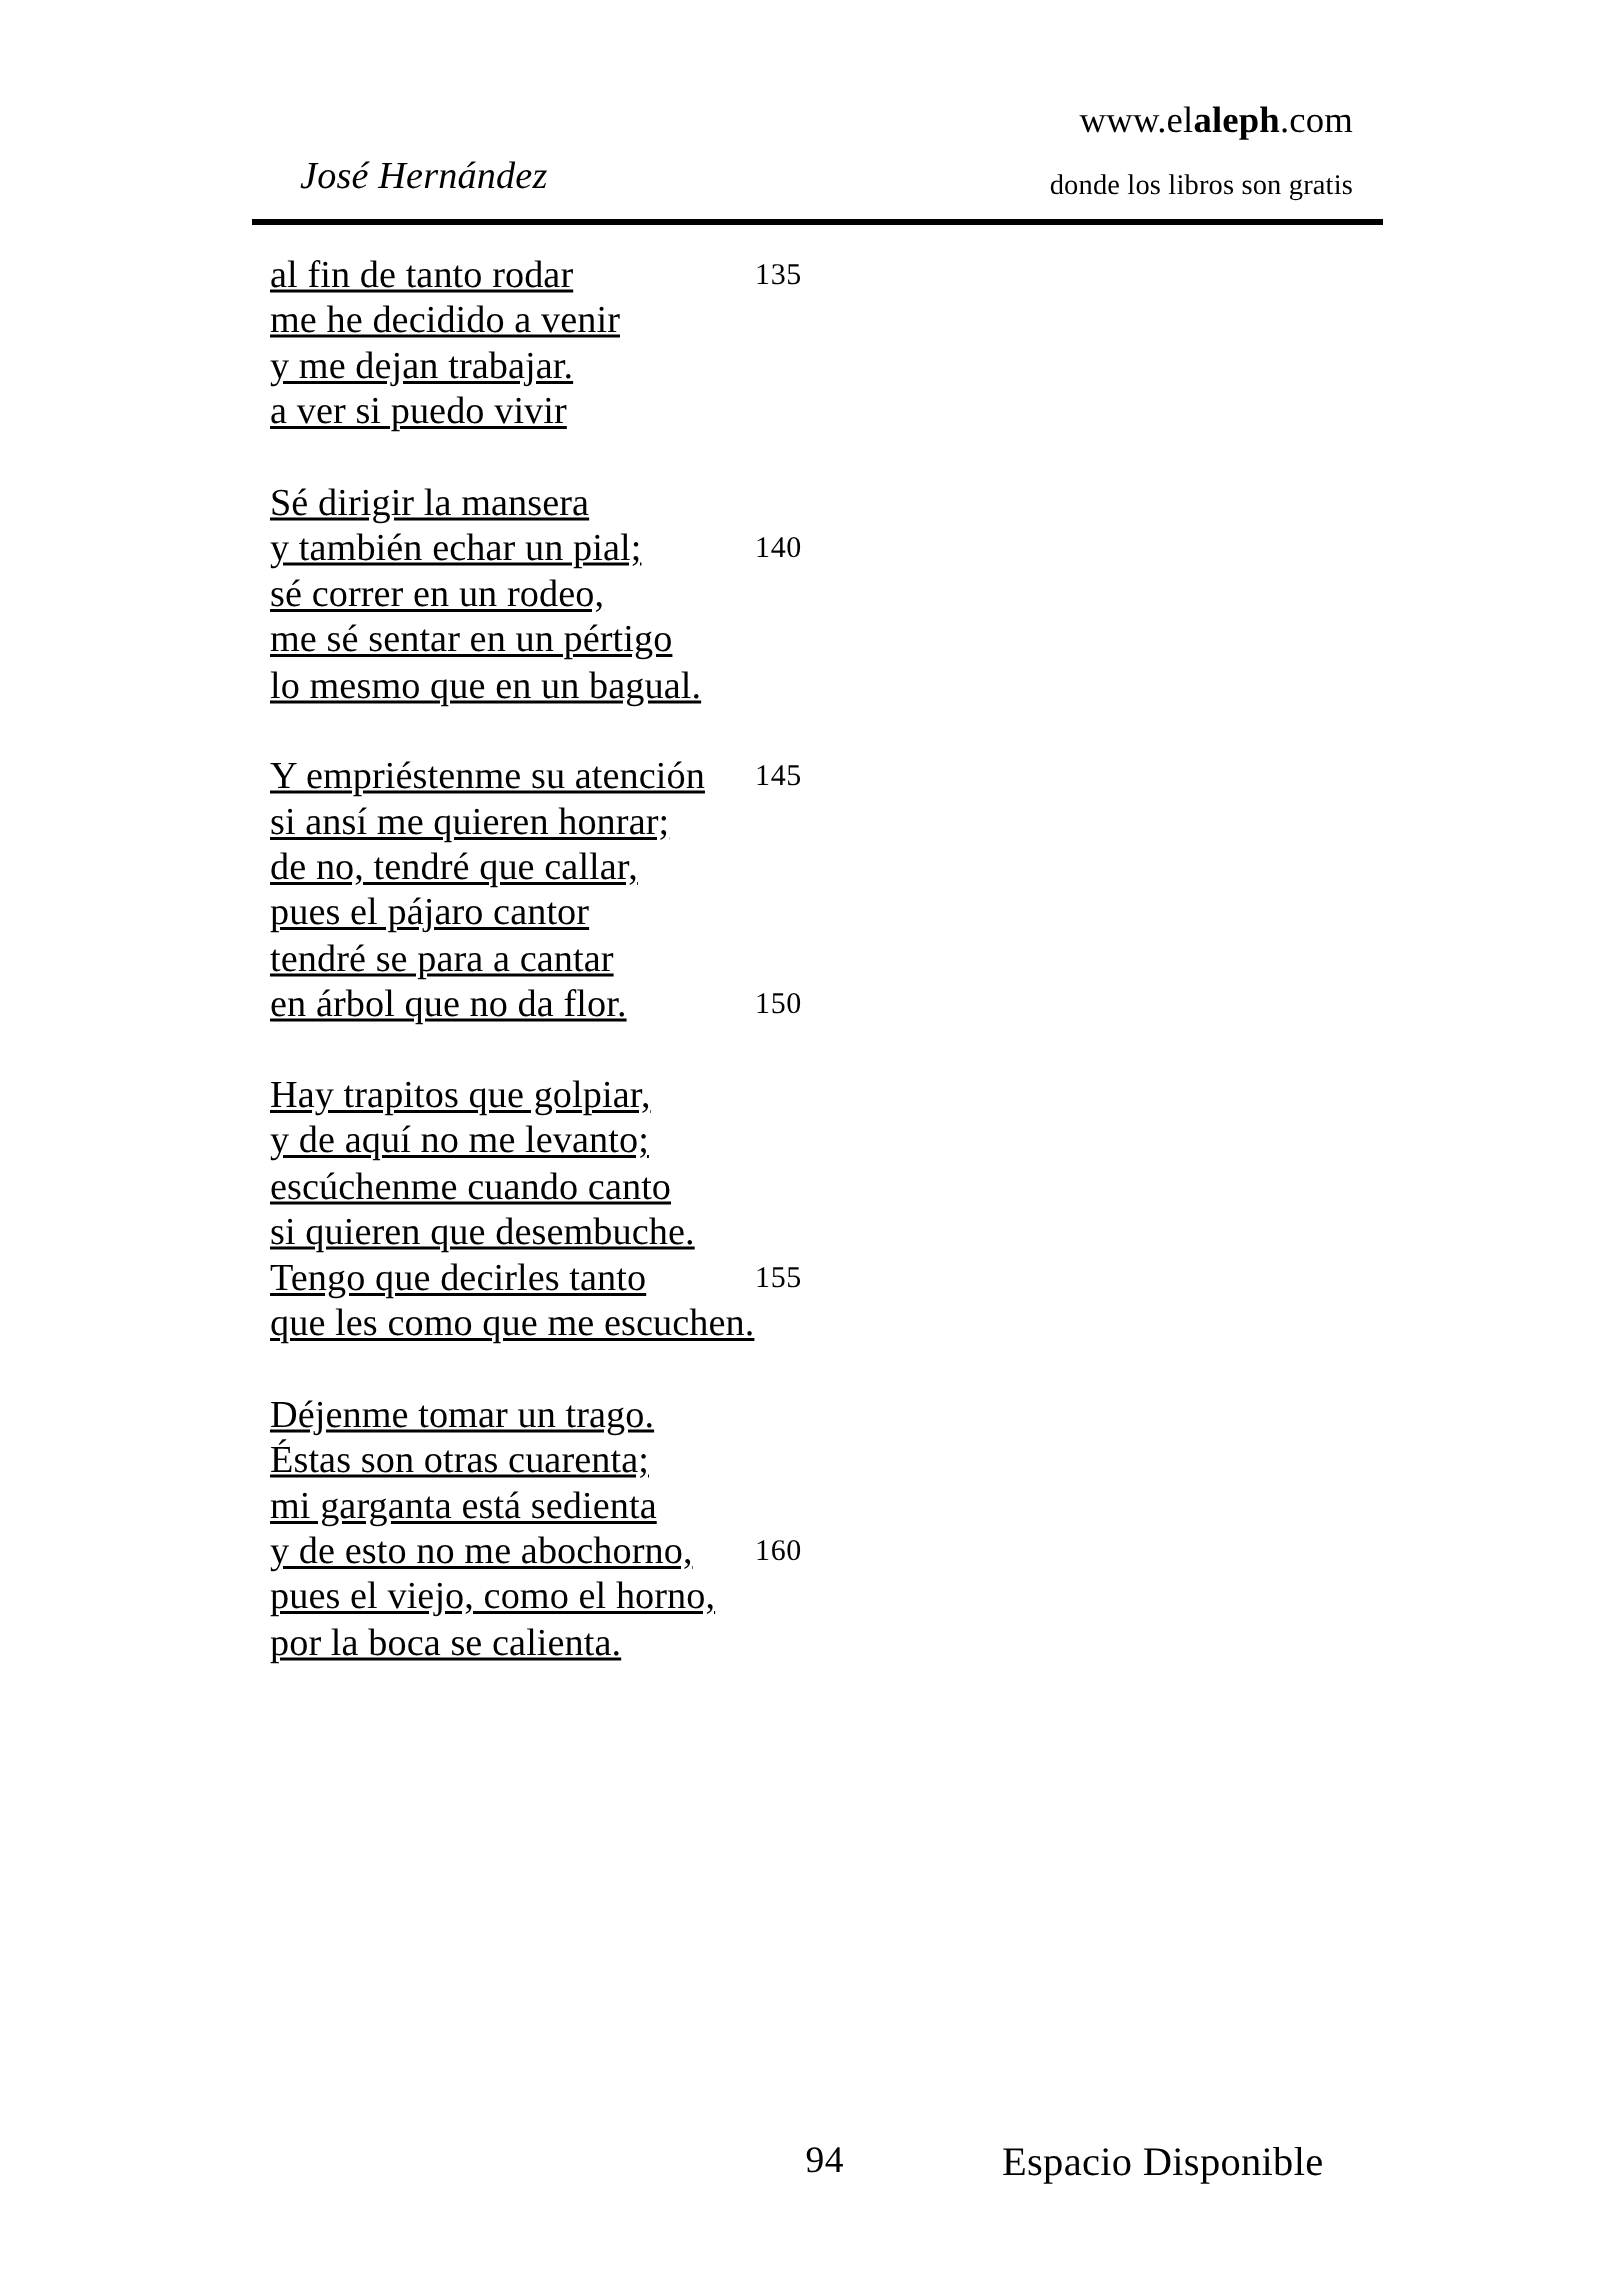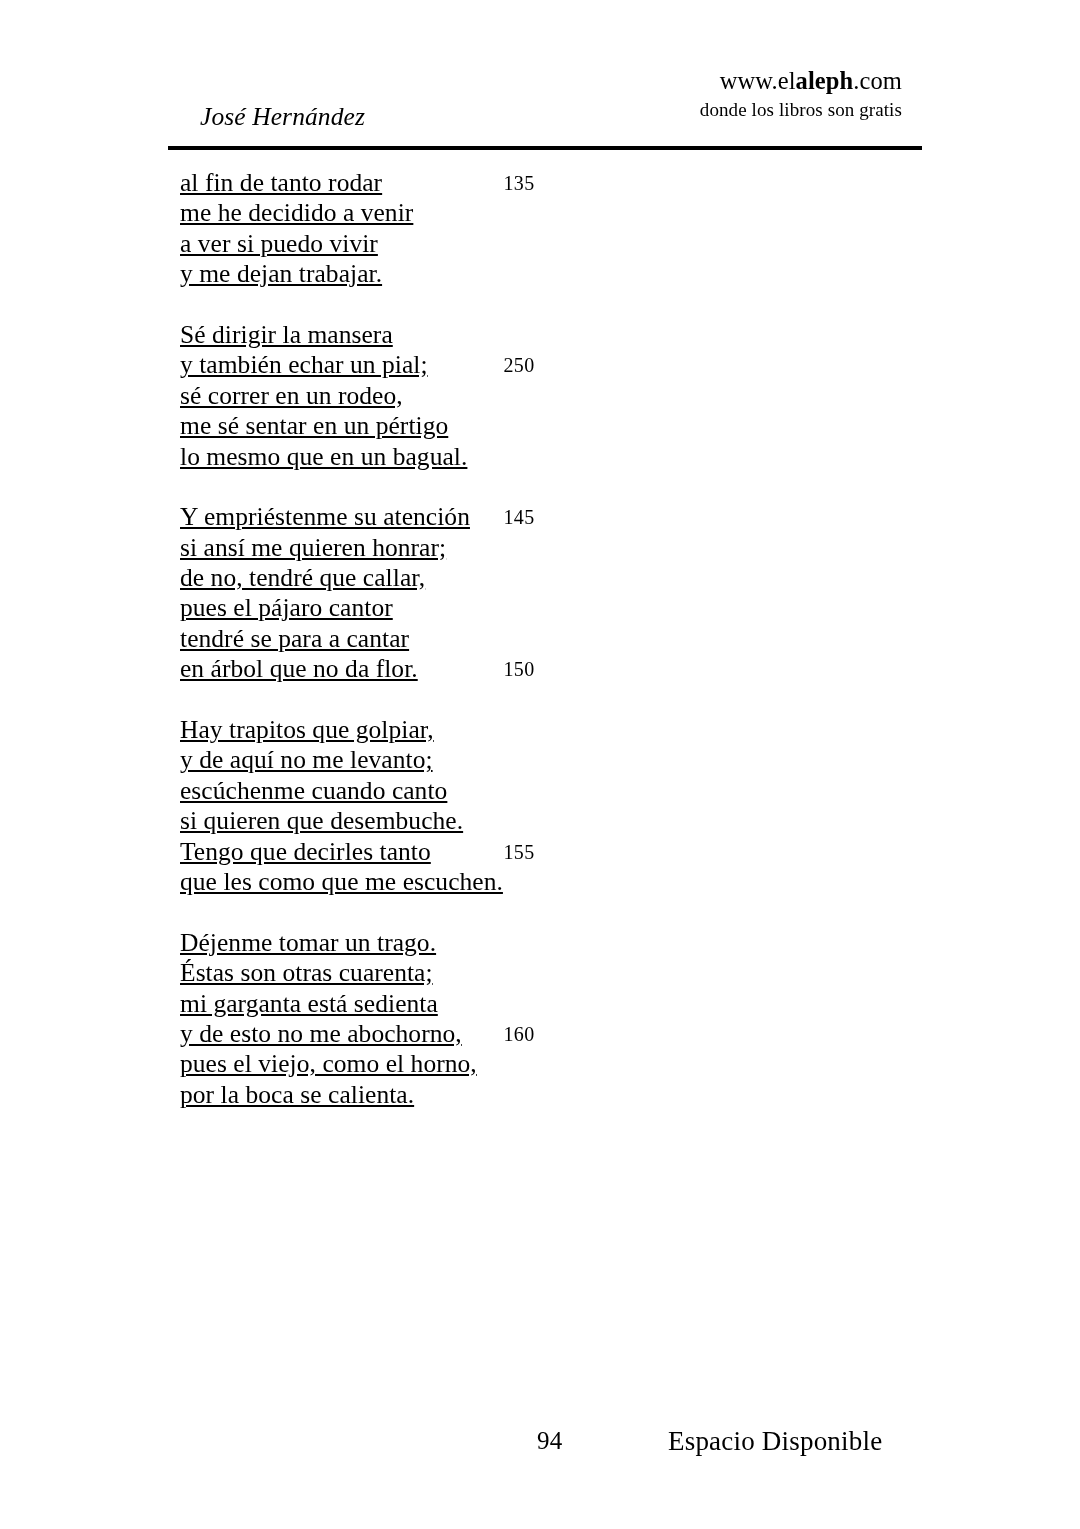--- a/index.html
+++ b/index.html
@@ -60,21 +60,21 @@
     line-height: 30px;
     white-space: nowrap;
     letter-spacing: 0.1px;
   }
   .rh-url .strong { font-weight: bold; }
 
   .rh-tagline {
     font-size: 19px;
     line-height: 26px;
     white-space: nowrap;
-    margin-top: 1px;
+    margin-top: 15px;
     letter-spacing: 0.1px;
   }
 
   .rule {
     position: absolute;
     left: 168px;
     top: 146px;
     width: 754px;
     height: 4px;
     background: #000000;
@@ -157,26 +157,26 @@
       <div class="rh-tagline">donde los libros son gratis</div>
     </div>
   </div>
 
   <div class="rule"></div>
 
   <div class="poem" id="poem-body">
       <div class="stanza">
         <div class="verse"><span>al fin de tanto rodar</span><span class="num">135</span></div>
         <div class="verse"><span>me he decidido a venir</span></div>
+        <div class="verse"><span>y me dejan trabajar.</span></div>
         <div class="verse"><span>a ver si puedo vivir</span></div>
-        <div class="verse"><span>y me dejan trabajar.</span></div>
       </div>
       <div class="stanza">
         <div class="verse"><span>Sé dirigir la mansera</span></div>
-        <div class="verse"><span>y también echar un pial;</span><span class="num">250</span></div>
+        <div class="verse"><span>y también echar un pial;</span><span class="num">140</span></div>
         <div class="verse"><span>sé correr en un rodeo,</span></div>
         <div class="verse"><span>me sé sentar en un pértigo</span></div>
         <div class="verse"><span>lo mesmo que en un bagual.</span></div>
       </div>
       <div class="stanza">
         <div class="verse"><span>Y empriéstenme su atención</span><span class="num">145</span></div>
         <div class="verse"><span>si ansí me quieren honrar;</span></div>
         <div class="verse"><span>de no, tendré que callar,</span></div>
         <div class="verse"><span>pues el pájaro cantor</span></div>
         <div class="verse"><span>tendré se para a cantar</span></div>

